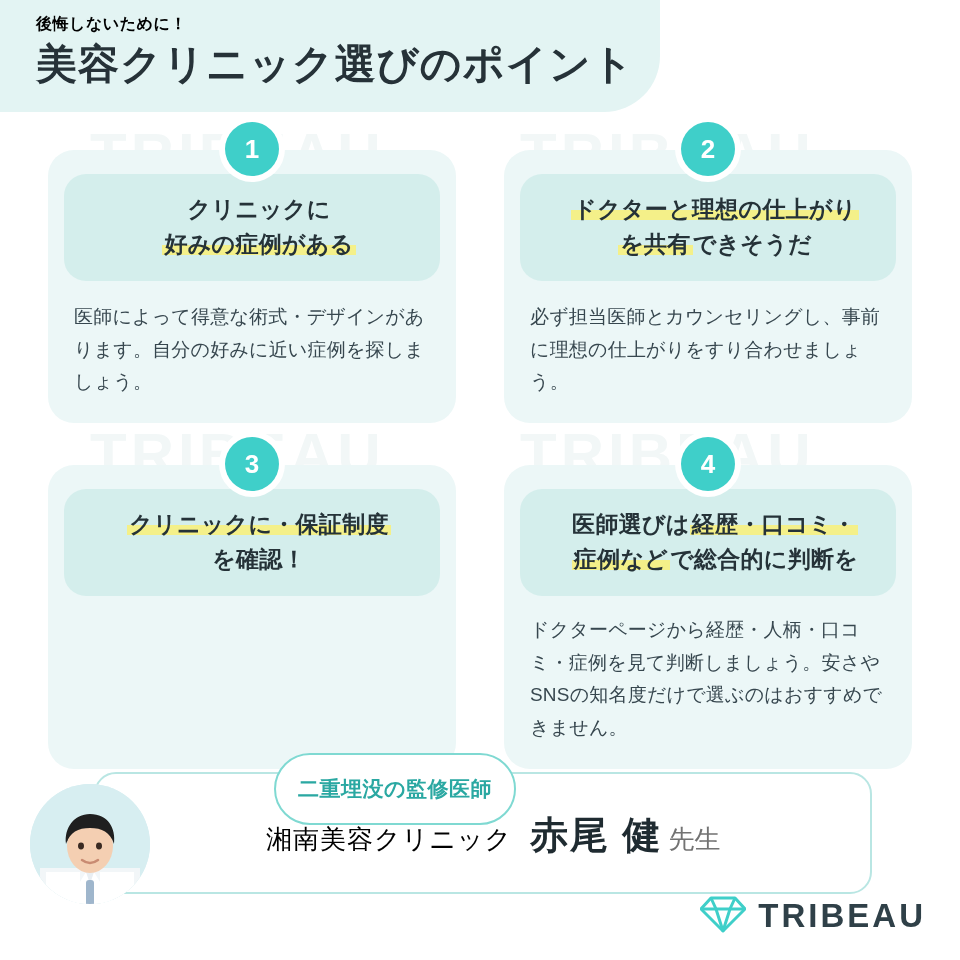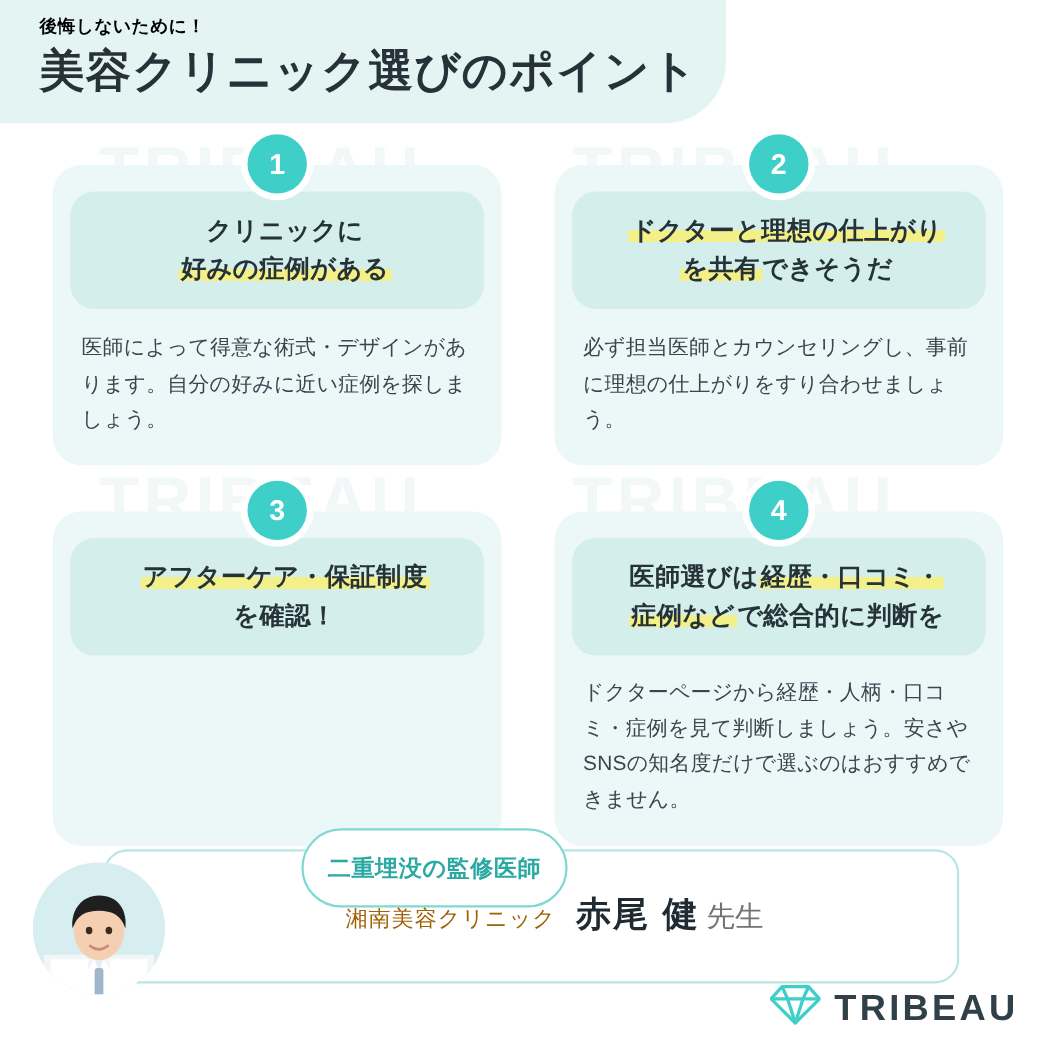--- a/index.html
+++ b/index.html
@@ -161,27 +161,26 @@
     background: #d7eef1;
     overflow: hidden;
   }
   .doctor-name {
     position: absolute;
     left: 170px;
     top: 36px;
     white-space: nowrap;
   }
   .clinic {
-    font-size: 20px;
-    color: #a16207;
+    font-size: 26px;
+    color: #000000;
     letter-spacing: 1px;
-    margin-left: 48px;
   }
   .dname {
-    font-size: 32px;
+    font-size: 38px;
     font-weight: 800;
     color: #1f2b31;
     letter-spacing: 2px;
     margin-left: 18px;
   }
   .sensei {
     font-size: 26px;
     color: #737373;
     margin-left: 6px;
   }
@@ -237,21 +236,21 @@
         <span class="hl">を共有</span><span>できそうだ</span>
       </div>
     </div>
     <div class="card-body">必ず担当医師とカウンセリングし、事前に理想の仕上がりをすり合わせましょう。</div>
   </div>
 
   <div class="card">
     <div class="badge">3</div>
     <div class="card-head">
       <div class="card-title">
-        <span class="hl">アフターケア・保証制度</span><br>
+        <span class="hl">クリニックに・保証制度</span><br>
         <span>を確認！</span>
       </div>
     </div>
   </div>
 
   <div class="card">
     <div class="badge">4</div>
     <div class="card-head">
       <div class="card-title">
         <span>医師選びは</span><span class="hl">経歴・口コミ・</span><br>

